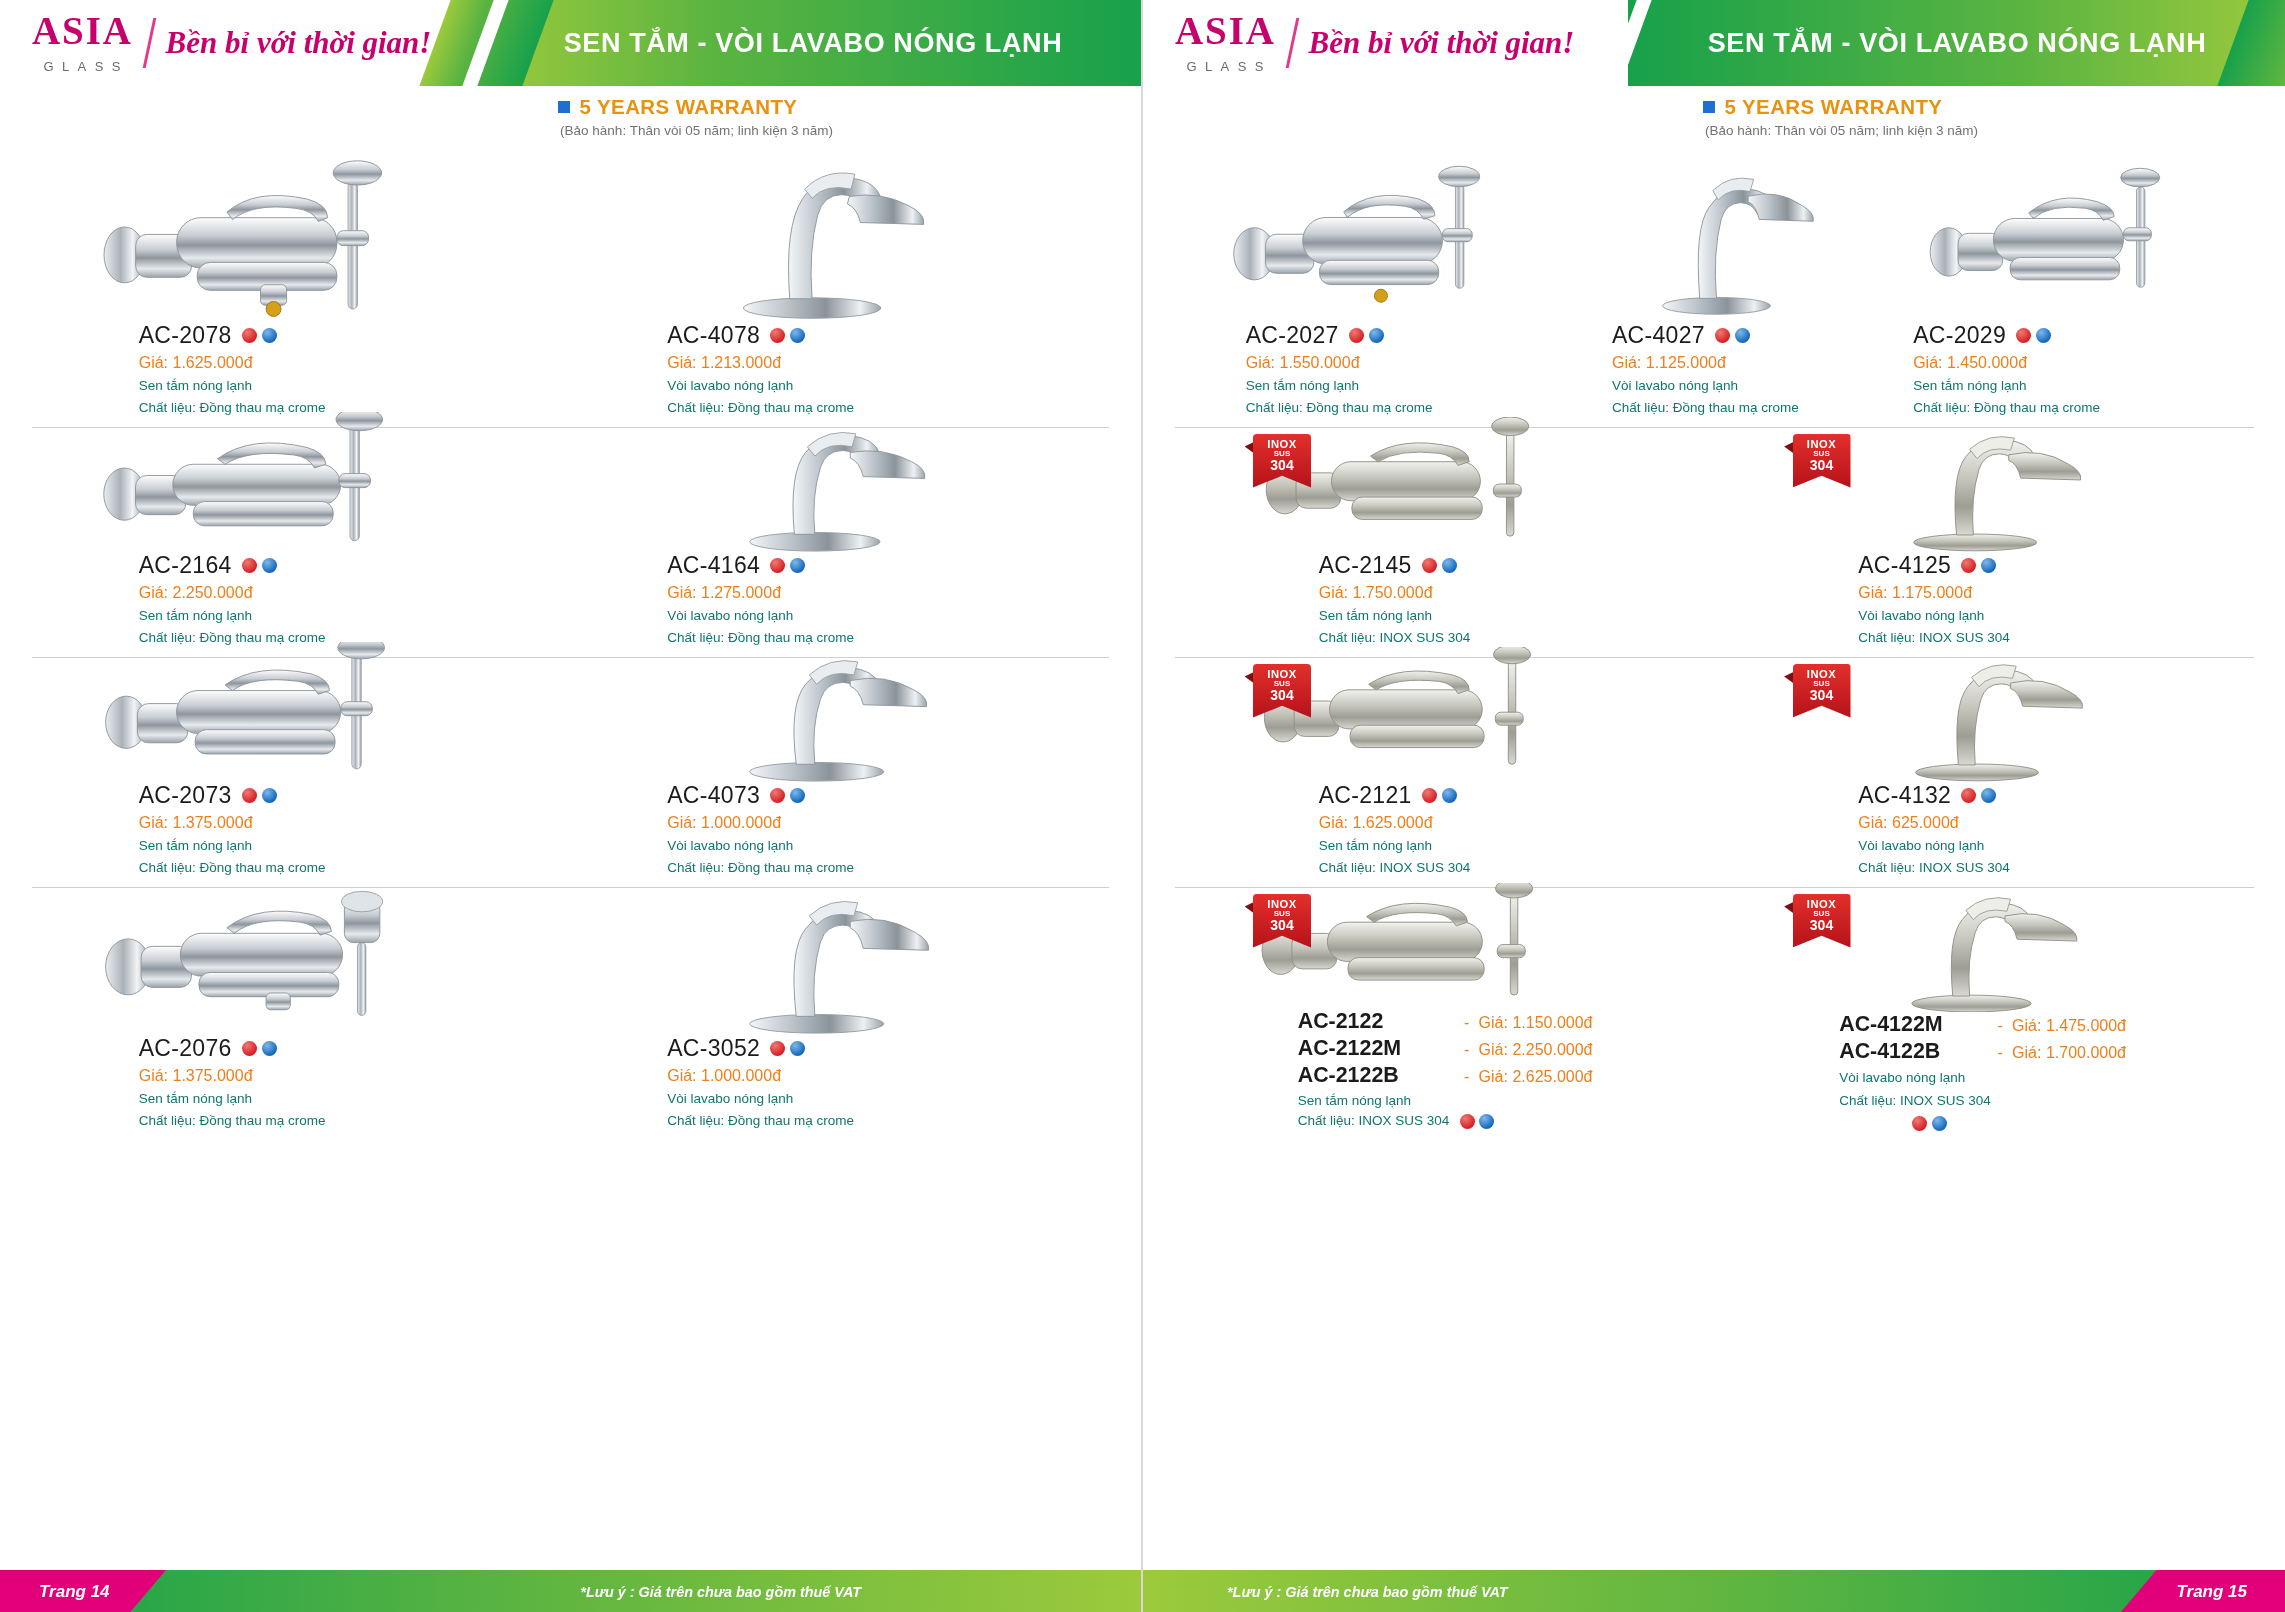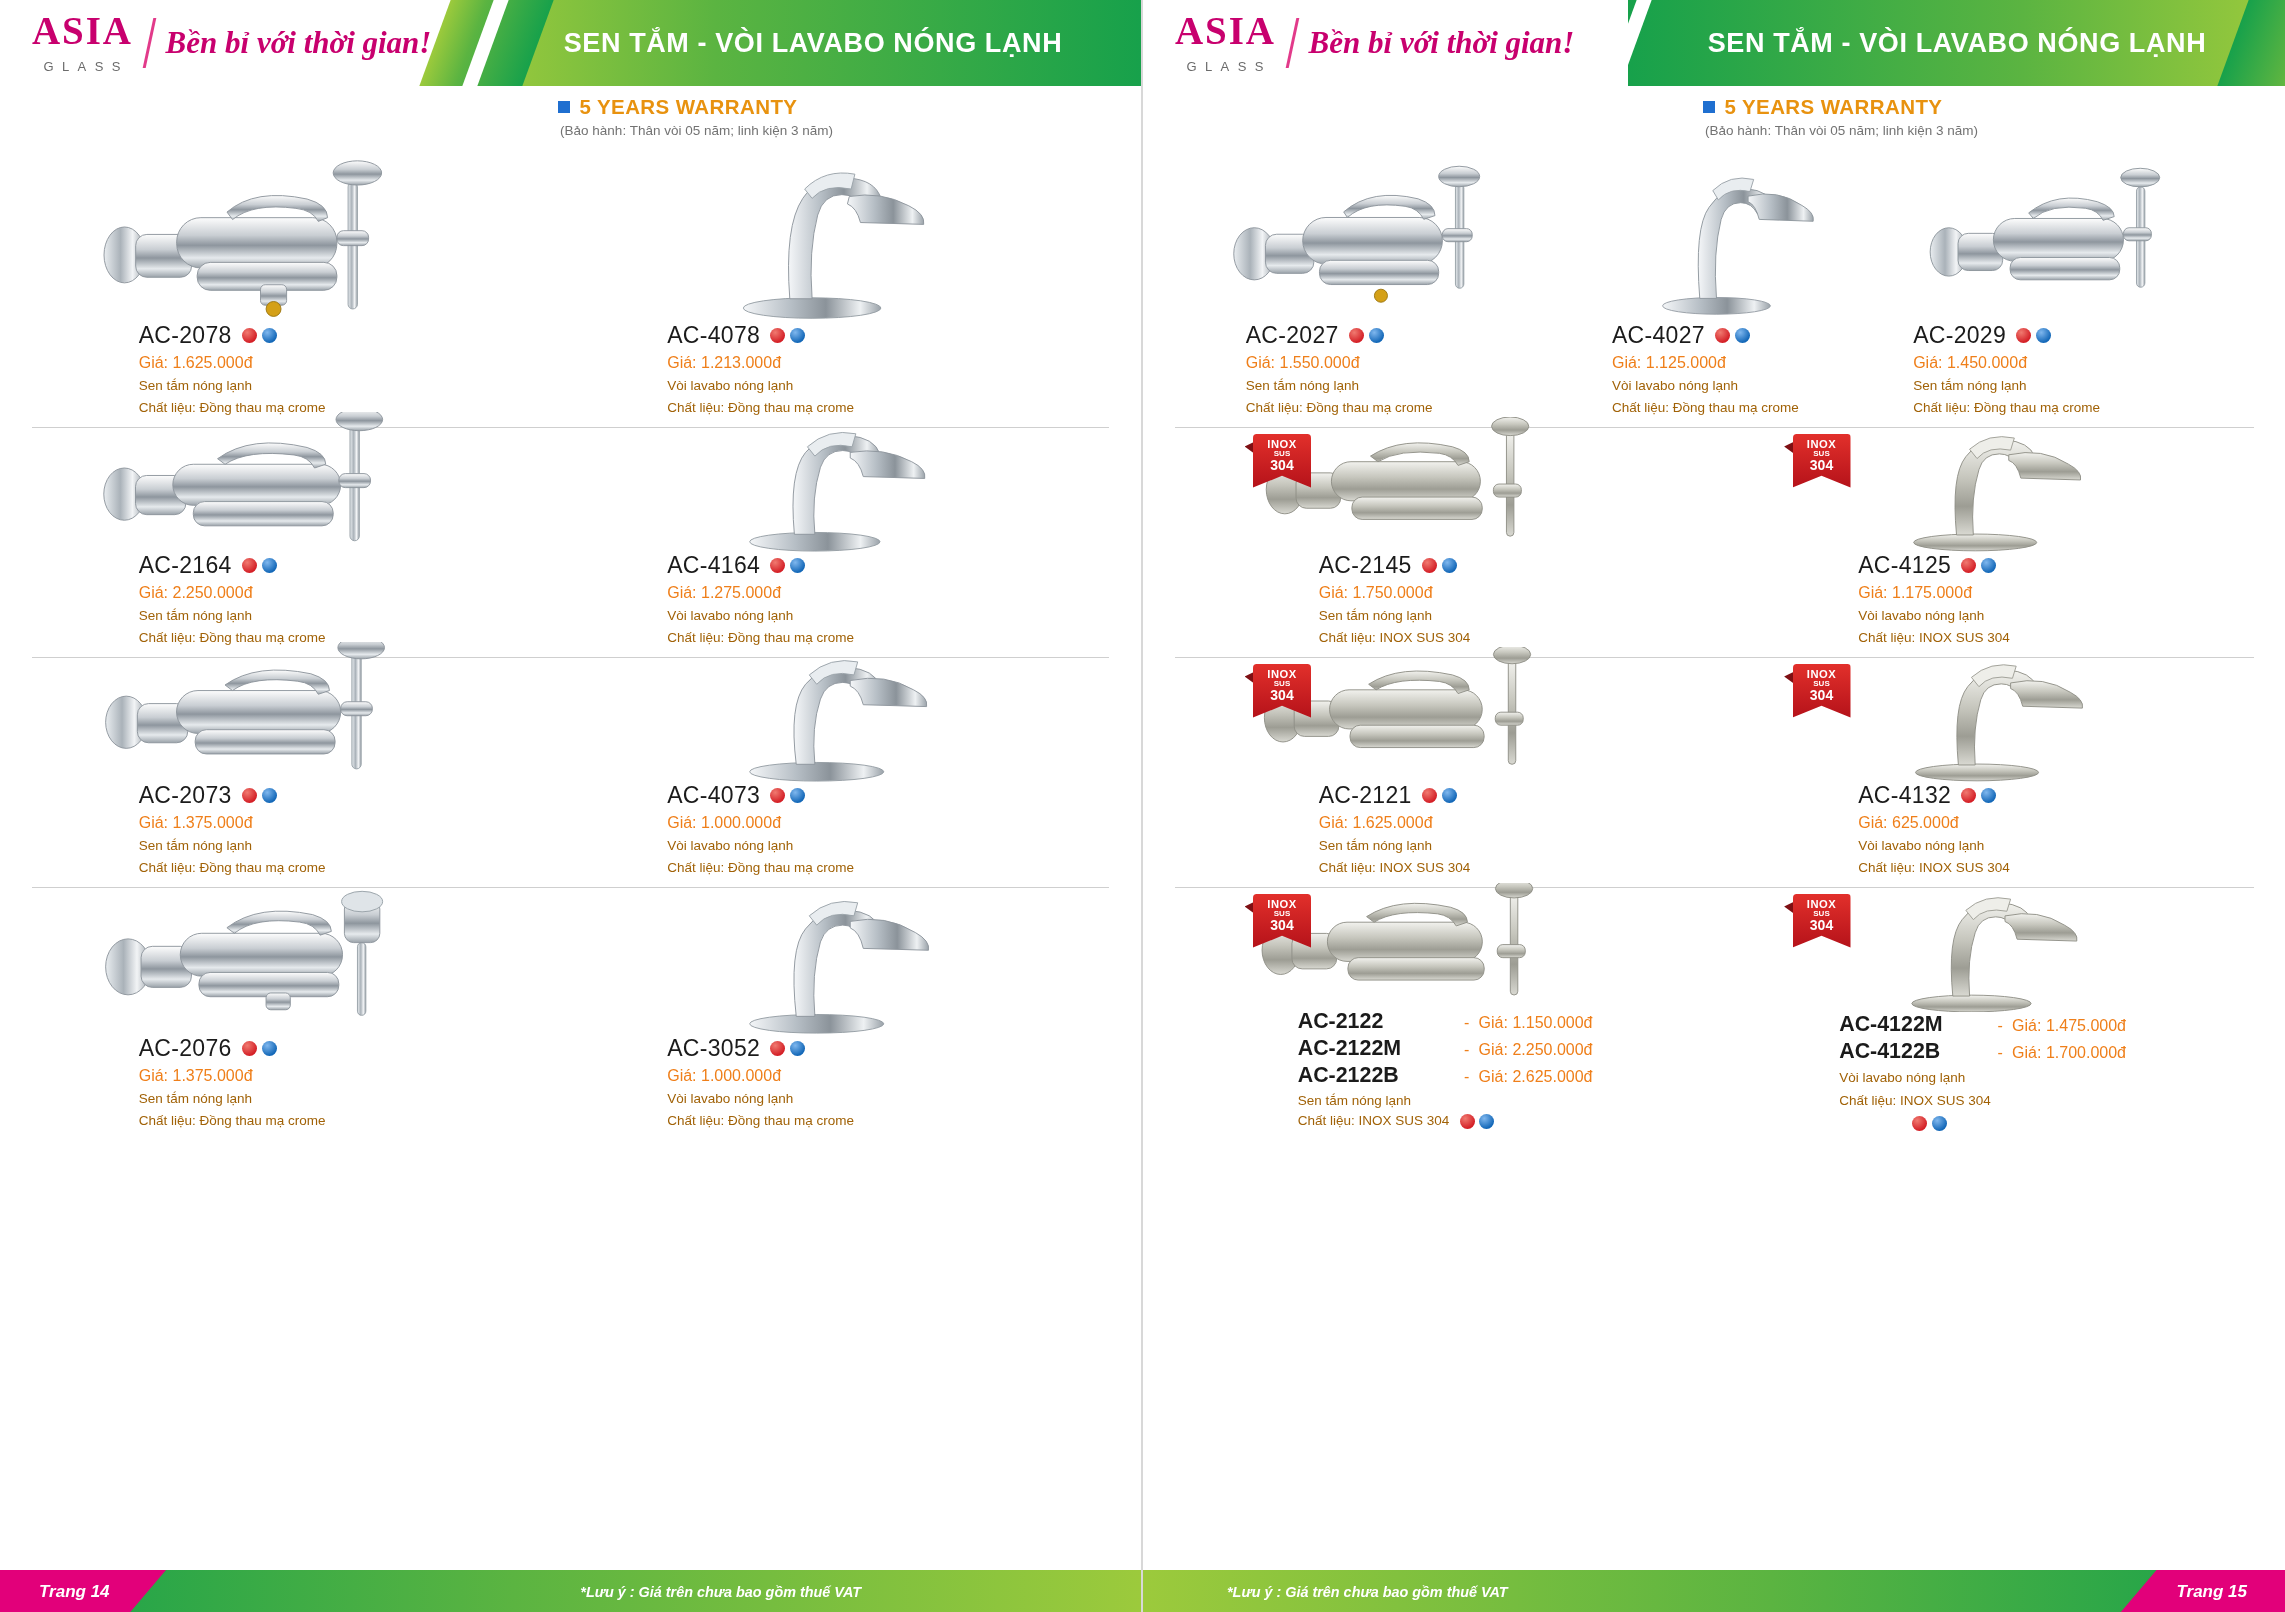--- a/index.html
+++ b/index.html
@@ -187,21 +187,21 @@
   .dot.red { background: radial-gradient(circle at 35% 30%, #f07a70, #d42027 70%); }
   .dot.blue { background: radial-gradient(circle at 35% 30%, #7fb7ee, #1468b8 70%); }
   .price {
     font-size: 16px;
     color: #ef7f1a;
     margin-top: 4.7px;
     font-weight: normal;
   }
   .desc {
     font-size: 13.5px;
-    color: #a16207;
+    color: #0f766e;
     margin-top: 4.7px;
     line-height: 1.35;
   }
 
   
   .inox {
     position: absolute;
     left: 78px; top: 5.6px;
     width: 58px; height: 54px;
     z-index: 4;

